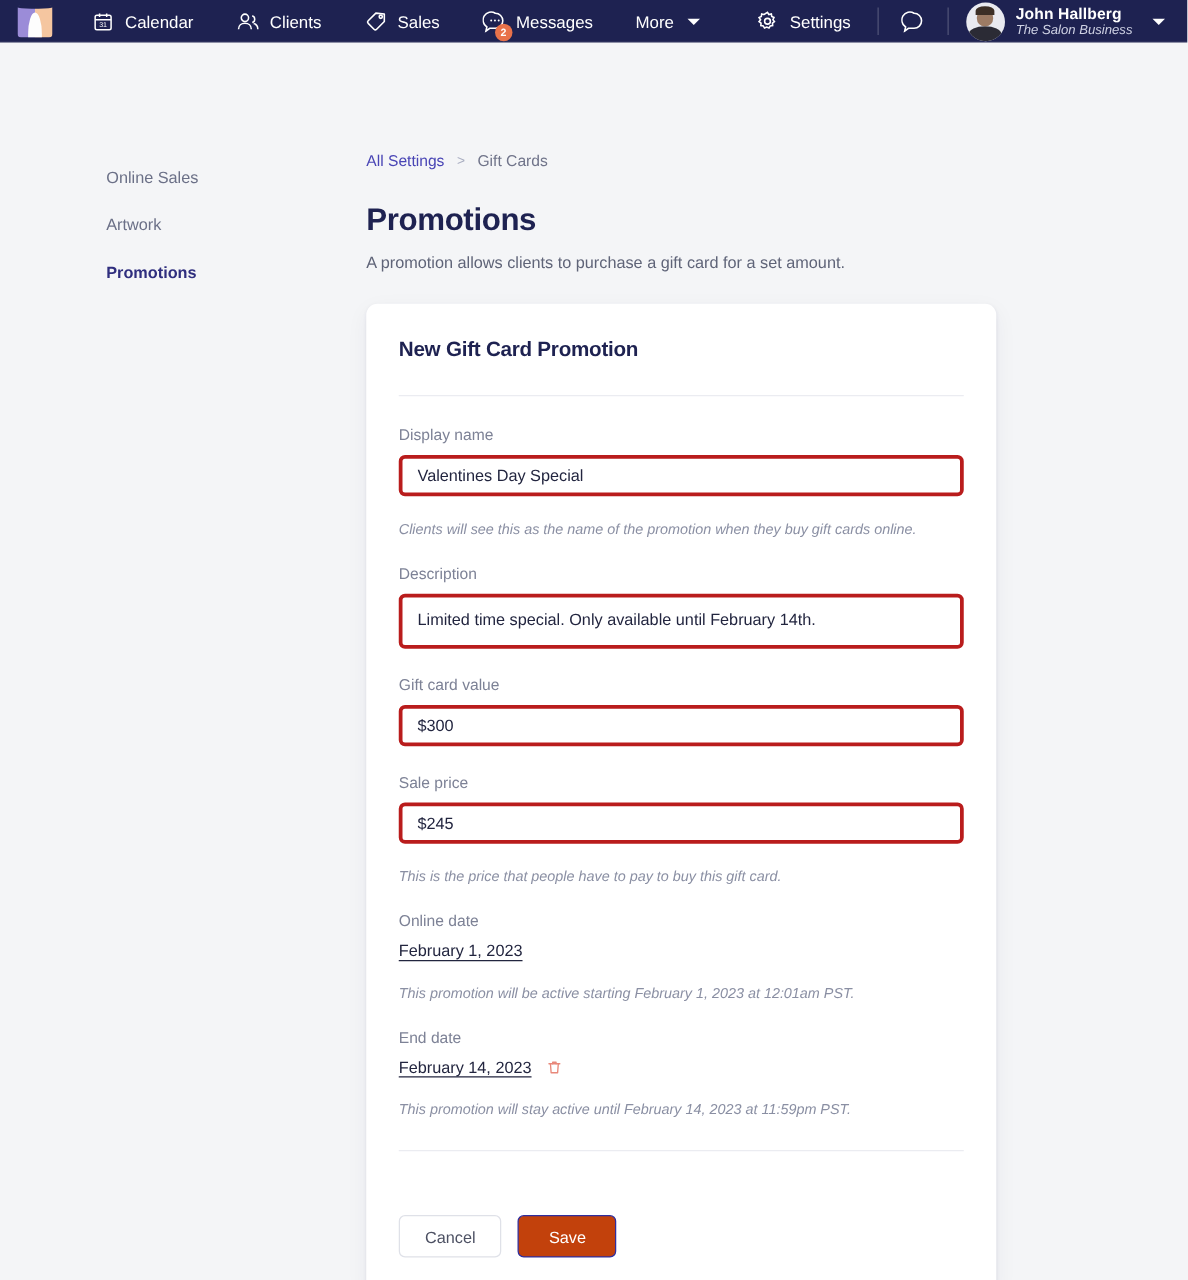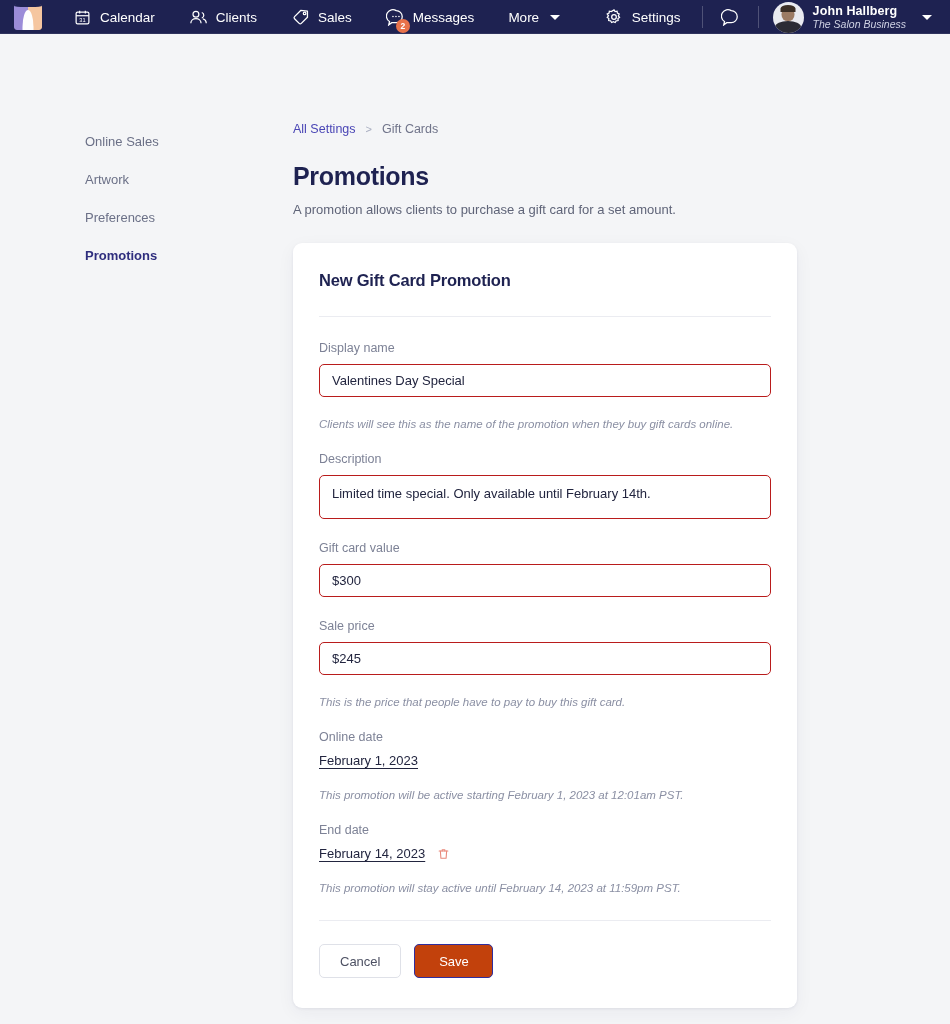--- a/index.html
+++ b/index.html
@@ -248,21 +248,21 @@
 
   .flabel {
     display: block;
     font-size: 12.5px;
     color: #7d8296;
     margin-bottom: 9px;
   }
   .finput {
     width: 452px;
     height: 33px;
-    border: 1px solid #b91c1c;
+    border: 3px solid #b91c1c;
     border-radius: 5px;
     padding: 0 12px;
     font-size: 13px;
     color: #22253f;
     font-family: "Liberation Sans", sans-serif;
     background: #fff;
     outline: none;
     display: block;
   }
   textarea.finput {
@@ -307,20 +307,21 @@
     display: flex;
     gap: 13px;
   }
   .btn {
     height: 34px;
     border-radius: 5px;
     font-size: 13px;
     font-family: "Liberation Sans", sans-serif;
     cursor: pointer;
     padding: 0 20px;
+    margin-top: 28px;
   }
   .btn-cancel {
     background: #ffffff;
     border: 1px solid #dfe1e8;
     color: #4d5163;
     min-width: 81px;
   }
   .btn-save {
     background: #c2410c;
     border: 1px solid #2f2e9e;
@@ -439,23 +440,20 @@
 </div>
 
 <div class="page">
 
   <div class="sidebar">
     <div class="side-item">
       <span>Online Sales</span>
     </div>
     <div class="side-item">
       <span>Artwork</span>
-    </div>
-    <div class="side-item">
-      <span>Preferences</span>
     </div>
     <div class="side-item active">
       <span>Promotions</span>
     </div>
   </div>
 
   <div class="main">
 
     <div class="breadcrumb">
       <span class="crumb-link">All Settings</span>

